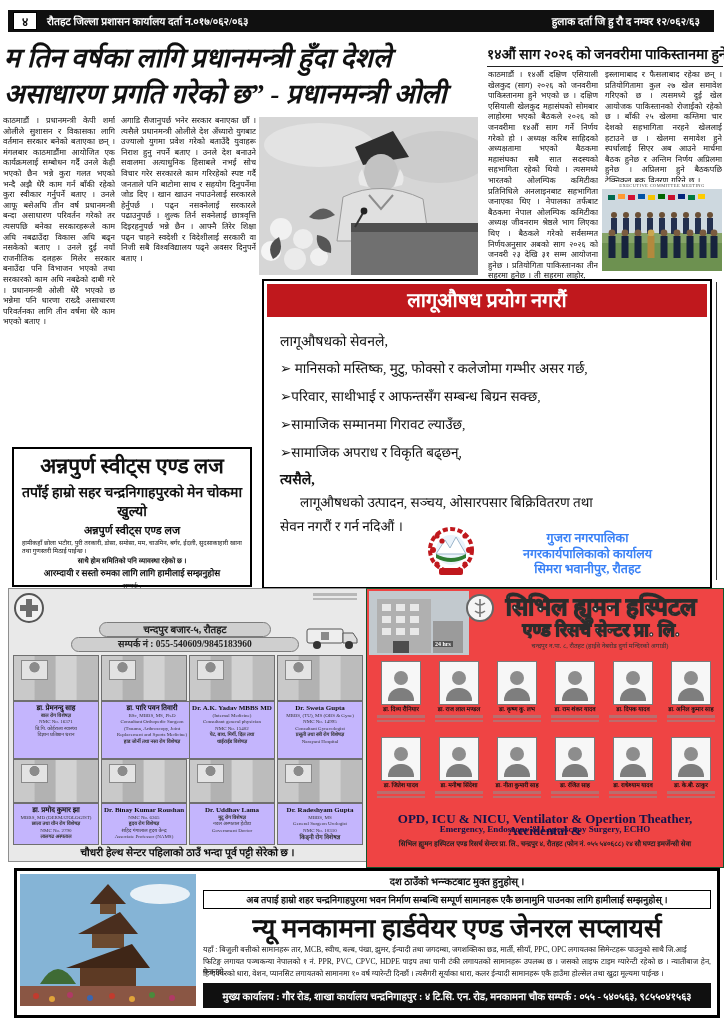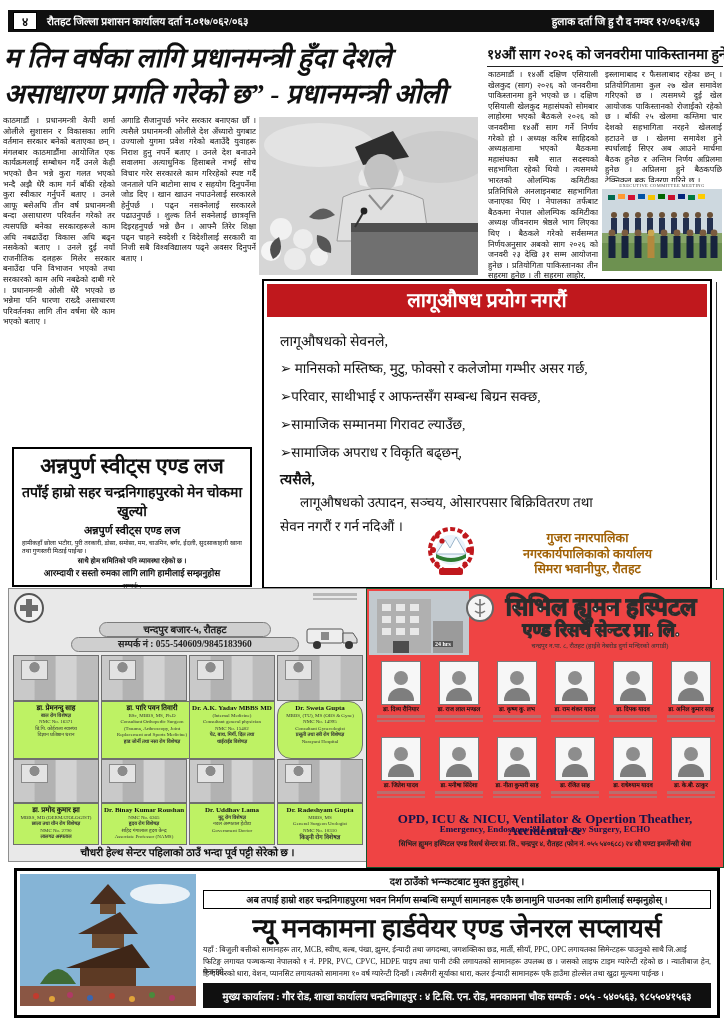--- a/index.html
+++ b/index.html
@@ -16,21 +16,21 @@
   .pageno{background:#fff;color:#101010;border:1px solid #000;width:22px;height:16px;
           display:flex;align-items:center;justify-content:center;font-size:12px;margin:0 10px 0 5px;}
   
   .redbox{border:2px solid #000;background:#fff;}
   .redbar{background:#c0181d;color:#fff;}
   
   .adborder{border:2px solid #000;background:#fff;}
   .grayad{background:#e9e9e9;border:1px solid #8f8f8f;}
   .outline{color:#f2f2f2;-webkit-text-stroke:1.1px #2c2c2c;text-shadow:0 0 1px #444;font-weight:800;}
   .pill{background:#cfcfcf;border:1px solid #7c7c7c;border-radius:8px;color:#222;}
-  .dcard{position:absolute;border:1px solid #6f6f6f;background:#bef264;overflow:hidden;text-align:center;}
+  .dcard{position:absolute;border:1px solid #6f6f6f;background:#c4b5fd;overflow:hidden;text-align:center;}
   .dname{font-size:7px;font-weight:bold;line-height:9px;margin-top:2px;}
   .dline{font-size:5px;line-height:6.4px;color:#333;}
   .collage{position:absolute;border:1px solid #6f6f6f;
      background:linear-gradient(90deg,#c9c9c9 0 24%,#b2b2b2 25% 49%,#d2d2d2 50% 74%,#bcbcbc 75% 100%);}
   .collage::after{content:"";position:absolute;left:8%;top:10%;width:30%;height:40%;
      background:radial-gradient(circle at 50% 35%,#8b8b8b 28%,transparent 32%),#e3e3e3;border:1px solid #8a8a8a;}
   .nz{height:2.5px;background:#8f8f8f;opacity:.55;margin:2px auto 0;width:86%;}
   .dph{position:relative;background:#f7f7f7;border:1px solid #7a7a7a;margin:0 auto;}
   .dph::before{content:"";position:absolute;left:50%;top:22%;width:14px;height:14px;margin-left:-7px;
      border-radius:50%;background:#8d8d8d;}
@@ -165,21 +165,21 @@
       <path d="M9,30 Q24,38 39,30 L39,34 Q24,42 9,34 Z" fill="#2e7d32"></path>
       <circle cx="15" cy="17" r="2.6" fill="#c0181d"></circle>
       <rect x="12" y="44" width="24" height="7" rx="2" fill="#c0181d"></rect>
       <circle cx="6" cy="26" r="3" fill="#c0181d"></circle>
         <circle cx="42" cy="26" r="3" fill="#c0181d"></circle>
       <circle cx="10" cy="12" r="2.6" fill="#c0181d"></circle>
         <circle cx="38" cy="12" r="2.6" fill="#c0181d"></circle>
       <circle cx="10" cy="40" r="2.6" fill="#c0181d"></circle>
         <circle cx="38" cy="40" r="2.6" fill="#c0181d"></circle>
     </svg>
-    <div class="abs ctr b" style="left:216px;top:250px;width:215px;font-size:12.5px;line-height:15.5px;color:#a16207;">
+    <div class="abs ctr b" style="left:216px;top:250px;width:215px;font-size:12.5px;line-height:15.5px;color:#3b82f6;">
       <div>गुजरा नगरपालिका</div>
       <div>नगरकार्यपालिकाको कार्यालय</div>
       <div>सिमरा भवानीपुर, रौतहट</div>
     </div>
   </div>
   <div class="abs vrule" style="left:716px;top:282px;height:298px;"></div>
 
   <div class="abs adborder" style="left:12px;top:447px;width:236px;height:136px;">
     <div class="ctr b" style="font-size:21px;margin-top:2px;">अन्नपुर्ण स्वीट्स एण्ड लज</div>
     <div class="ctr b" style="font-size:14px;margin-top:3px;">तपाँई हाम्रो सहर चन्द्रनिगाहपुरको मेन चोकमा खुल्यो</div>
@@ -232,21 +232,21 @@
       <div class="dline b">हाड जोर्नी तथा नसा रोग विशेषज्ञ</div>
     </div>
     <div class="dcard" style="left:180px;top:112px;width:84px;height:56px;">
       <div class="dname">Dr. A.K. Yadav MBBS MD</div>
       <div class="dline">(Internal Medicine)</div>
         <div class="dline">Consultant general physician</div>
       <div class="dline">NMC No. 15402</div>
         <div class="dline b">पेट, बाथ, मिर्गी, दिल तथा</div>
       <div class="dline b">थाईराईड विशेषज्ञ</div>
     </div>
-    <div class="dcard" style="left:268px;top:112px;width:84px;height:56px;border-radius:14px;">
+    <div class="dcard" style="left:268px;top:112px;width:84px;height:56px;">
       <div class="dname">Dr. Sweta Gupta</div>
       <div class="dline">MBBS, (TU), MS (OBS &amp; Gyne)</div>
         <div class="dline">NMC No. 14995</div>
       <div class="dline">Consultant Gynecologist</div>
         <div class="dline b">प्रसूती तथा स्त्री रोग विशेषज्ञ</div>
       <div class="dline">Narayani Hospital</div>
     </div>
 
     <div class="collage" style="left:4px;top:170px;width:84px;height:42px;"></div>
     <div class="collage" style="left:92px;top:170px;width:84px;height:42px;"></div>

